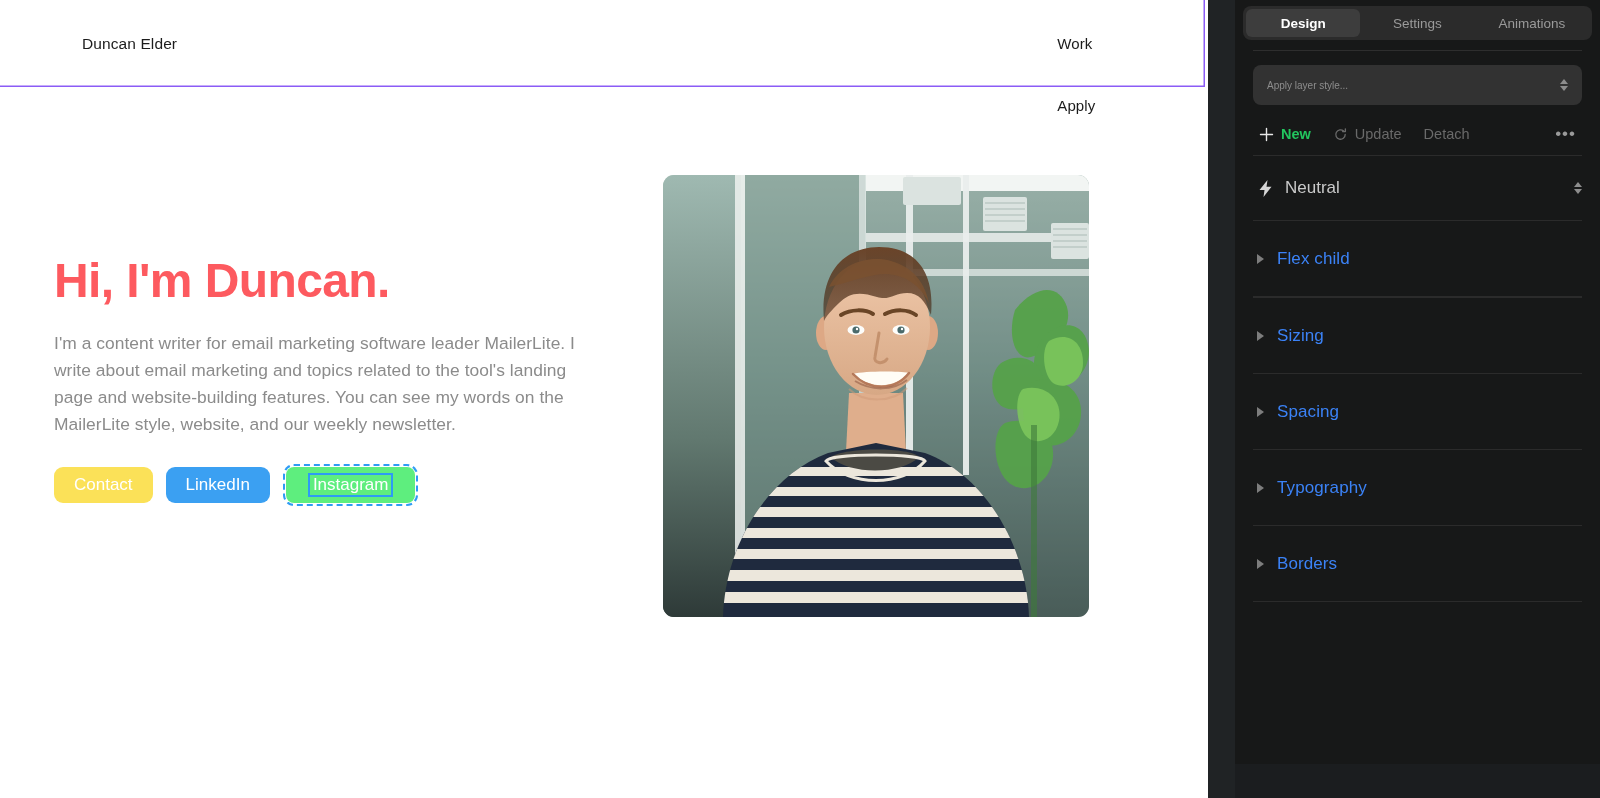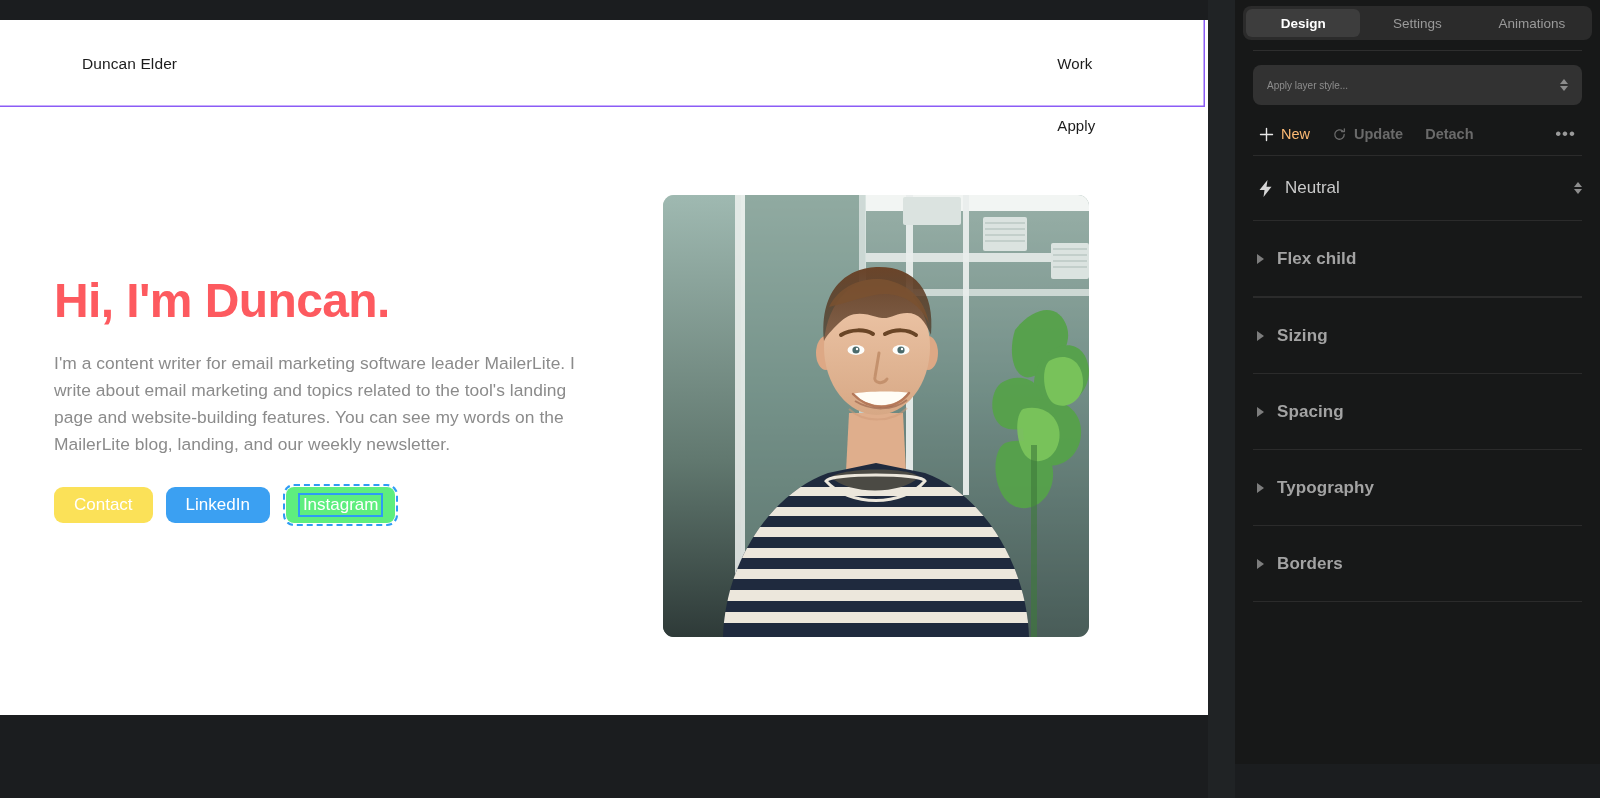--- a/index.html
+++ b/index.html
@@ -7,25 +7,24 @@
     width:1600px; height:798px; overflow:hidden;
     background:#1b1d1f;
     font-family:"Liberation Sans", sans-serif;
     -webkit-font-smoothing:antialiased;
   }
   #app { position:relative; width:1600px; height:798px; display:flex; }
 
   
   #canvas {
     position:relative;
-    width:1208px; height:695px;
+    width:1208px; height:798px;
     background:#ffffff;
     overflow:hidden;
     flex:0 0 1208px;
-    margin-top:20px;
   }
 
   
   .site-header {
     position:relative;
     height:87px;
     width:1205px;
     display:flex;
     align-items:center;
     background:#ffffff;
@@ -100,21 +99,21 @@
     padding:3px;
   }
   .btn-selected-wrap::after {
     content:"";
     position:absolute;
     inset:0;
     border:2px dashed #2e9bf5;
     border-radius:11px;
     pointer-events:none;
   }
-  .btn-green { background:#5eee7e; padding:0 14px; border-radius:8px; }
+  .btn-green { background:#5eee7e; padding:0 24px; border-radius:8px; }
   .btn-green .label-box {
     display:inline-block;
     padding:1px 3px;
     outline:2px solid #2e9bf5;
     outline-offset:0;
     line-height:18px;
   }
 
   
   .portrait {
@@ -195,23 +194,23 @@
   .action-row {
     display:flex;
     align-items:center;
     gap:22px;
     padding:0 24px;
     height:42px;
     margin-top:8px;
   }
   .action {
     display:flex; align-items:center; gap:7px;
-    font-size:14.5px; cursor:pointer;font-weight:bold;
-  }
-  .action.enabled { color:#fdba74; font-weight:normal; }
+    font-size:14.5px; cursor:pointer;
+  }
+  .action.enabled { color:#22c55e; font-weight:bold; }
   .action.disabled { color:#6a6a6a; }
   .action .ico { display:inline-flex; align-items:center; }
   .dots { margin-left:auto; color:#9a9a9a; font-size:17px; letter-spacing:1px; cursor:pointer; line-height:10px; }
 
   .row-divider { height:1px; background:#2b2b2b; margin:0 18px; }
 
   .preset-row {
     display:flex;
     align-items:center;
     height:64px;
@@ -230,22 +229,22 @@
   }
   .section-row .caret {
     width:0;height:0;
     border-top:5px solid transparent;
     border-bottom:5px solid transparent;
     border-left:7px solid #7d7d7d;
     margin-right:13px;
   }
   .section-row .section-label {
     font-size:17px;
-    color:#a3a3a3;
-    font-weight:bold;
+    color:#3b82f6;
+    font-weight:normal;
     letter-spacing:0.1px;
   }
 </style>
 </head>
 <body>
 
 <div id="app">
 
   <div id="canvas">
 
@@ -254,21 +253,21 @@
       <nav class="site-nav">
         <a href="#">About</a>
         <a href="#">Work</a>
         <a href="#">Apply</a>
       </nav>
     </header>
 
     <section class="hero">
       <div class="hero-left">
         <h1 class="hero-title" style="color: rgb(253, 90, 95);">Hi, I'm Duncan.</h1>
-        <p class="hero-body">I'm a content writer for email marketing software leader MailerLite. I write about email marketing and topics related to the tool's landing page and website-building features. You can see my words on the MailerLite blog, landing, and our weekly newsletter.</p>
+        <p class="hero-body">I'm a content writer for email marketing software leader MailerLite. I write about email marketing and topics related to the tool's landing page and website-building features. You can see my words on the MailerLite style, website, and our weekly newsletter.</p>
 
         <div class="btn-row">
           <button class="btn btn-yellow" style="background: rgb(251, 225, 88);">Contact</button>
           <button class="btn btn-blue" style="background: rgb(59, 160, 242);">LinkedIn</button>
 
           <span class="btn-selected-wrap">
             <button class="btn btn-green" style="background: rgb(94, 238, 126);">
               <span class="label-box">Instagram</span>
             </button>
           </span>

